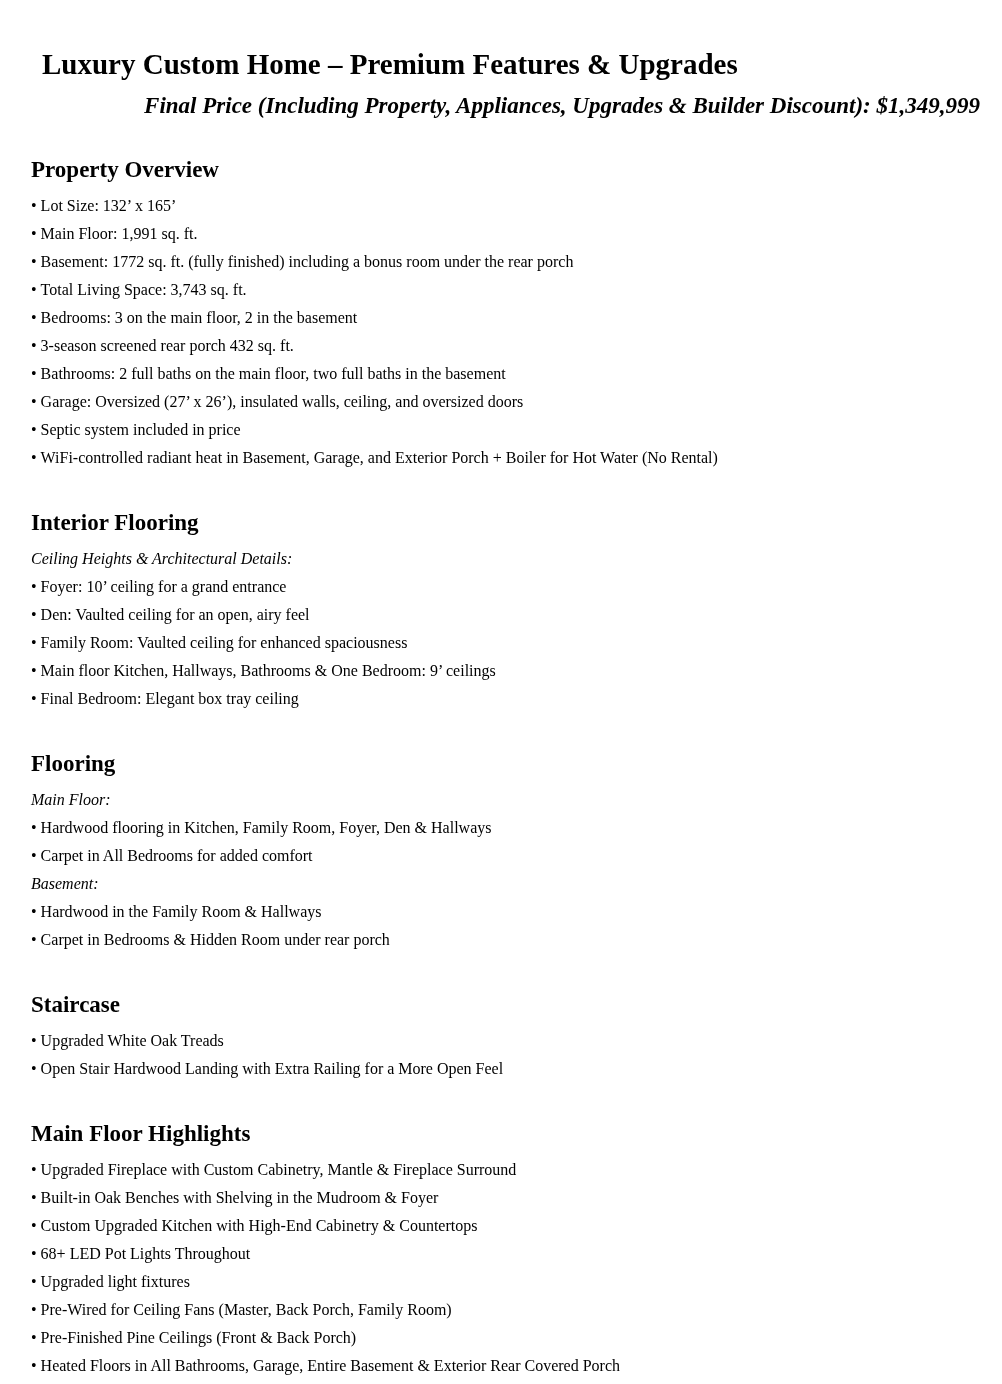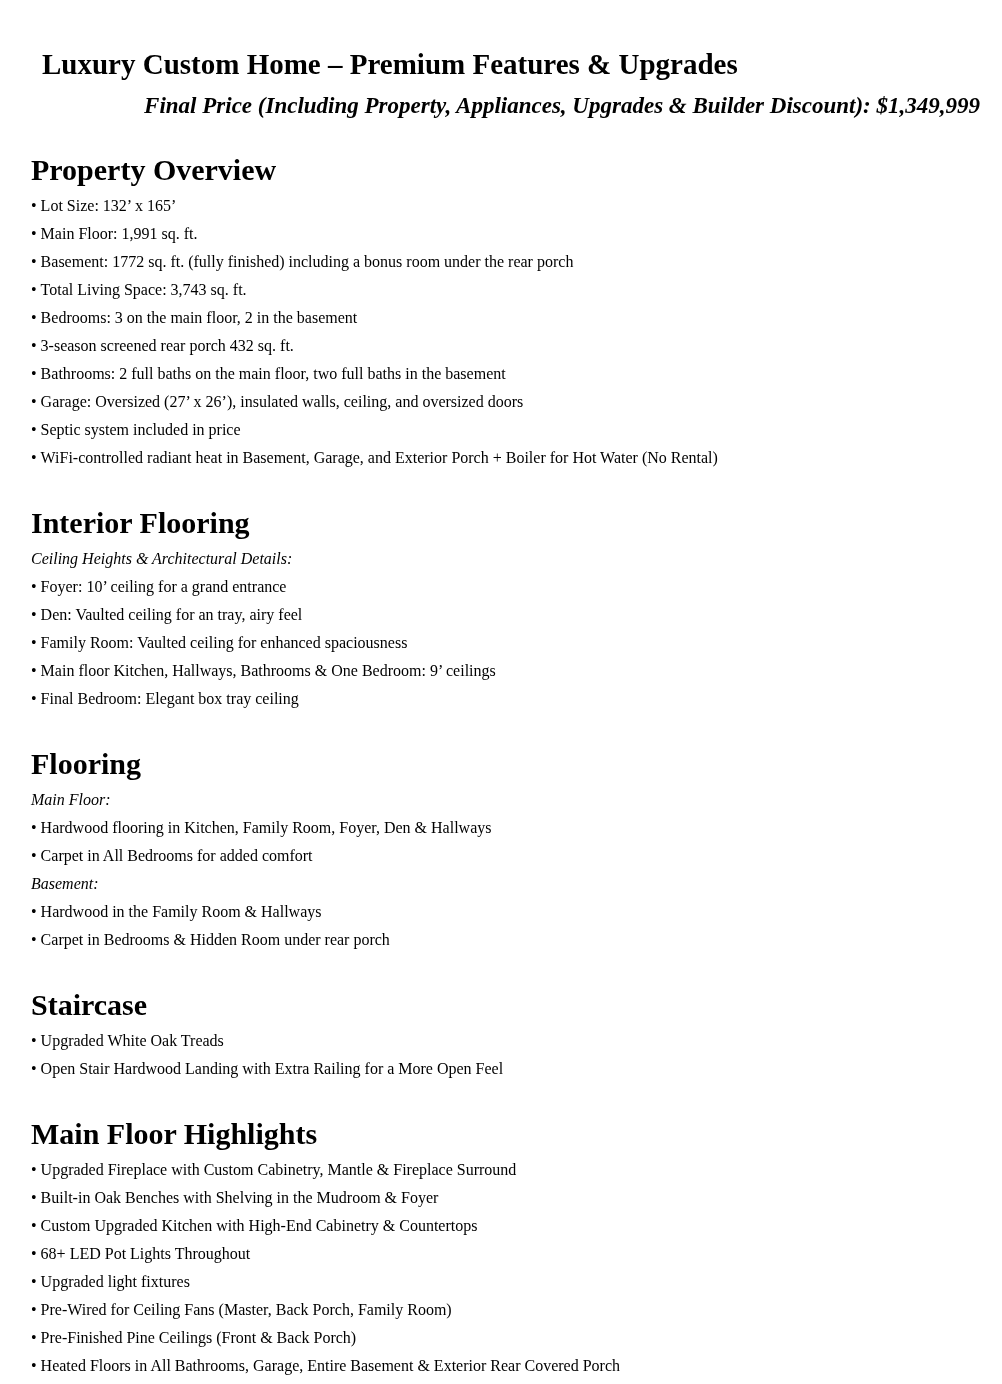--- a/index.html
+++ b/index.html
@@ -39,21 +39,21 @@
     line-height: 27px;
     font-weight: bold;
     font-style: italic;
     text-align: right;
   }
   #sections {
     position: relative;
     z-index: 1;
   }
   section h2 {
-    font-size: 30px;
+    font-size: 23px;
     line-height: 26px;
     font-weight: bold;
     margin: 38px 0 9px 0;
   }
   .line {
     margin: 0;
     font-size: 16px;
     line-height: 28px;
     white-space: nowrap;
   }
@@ -98,21 +98,21 @@
         <p class="line bullet">3-season screened rear porch 432 sq. ft.</p>
         <p class="line bullet">Bathrooms: 2 full baths on the main floor, two full baths in the basement</p>
         <p class="line bullet">Garage: Oversized (27’ x 26’), insulated walls, ceiling, and oversized doors</p>
         <p class="line bullet">Septic system included in price</p>
         <p class="line bullet">WiFi-controlled radiant heat in Basement, Garage, and Exterior Porch + Boiler for Hot Water (No Rental)</p>
       </section>
       <section>
         <h2>Interior Flooring</h2>
         <p class="line label">Ceiling Heights &amp; Architectural Details:</p>
         <p class="line bullet">Foyer: 10’ ceiling for a grand entrance</p>
-        <p class="line bullet">Den: Vaulted ceiling for an tray, airy feel</p>
+        <p class="line bullet">Den: Vaulted ceiling for an open, airy feel</p>
         <p class="line bullet">Family Room: Vaulted ceiling for enhanced spaciousness</p>
         <p class="line bullet">Main floor Kitchen, Hallways, Bathrooms &amp; One Bedroom: 9’ ceilings</p>
         <p class="line bullet">Final Bedroom: Elegant box tray ceiling</p>
       </section>
       <section>
         <h2>Flooring</h2>
         <p class="line label">Main Floor:</p>
         <p class="line bullet">Hardwood flooring in Kitchen, Family Room, Foyer, Den &amp; Hallways</p>
         <p class="line bullet">Carpet in All Bedrooms for added comfort</p>
         <p class="line label">Basement:</p>

